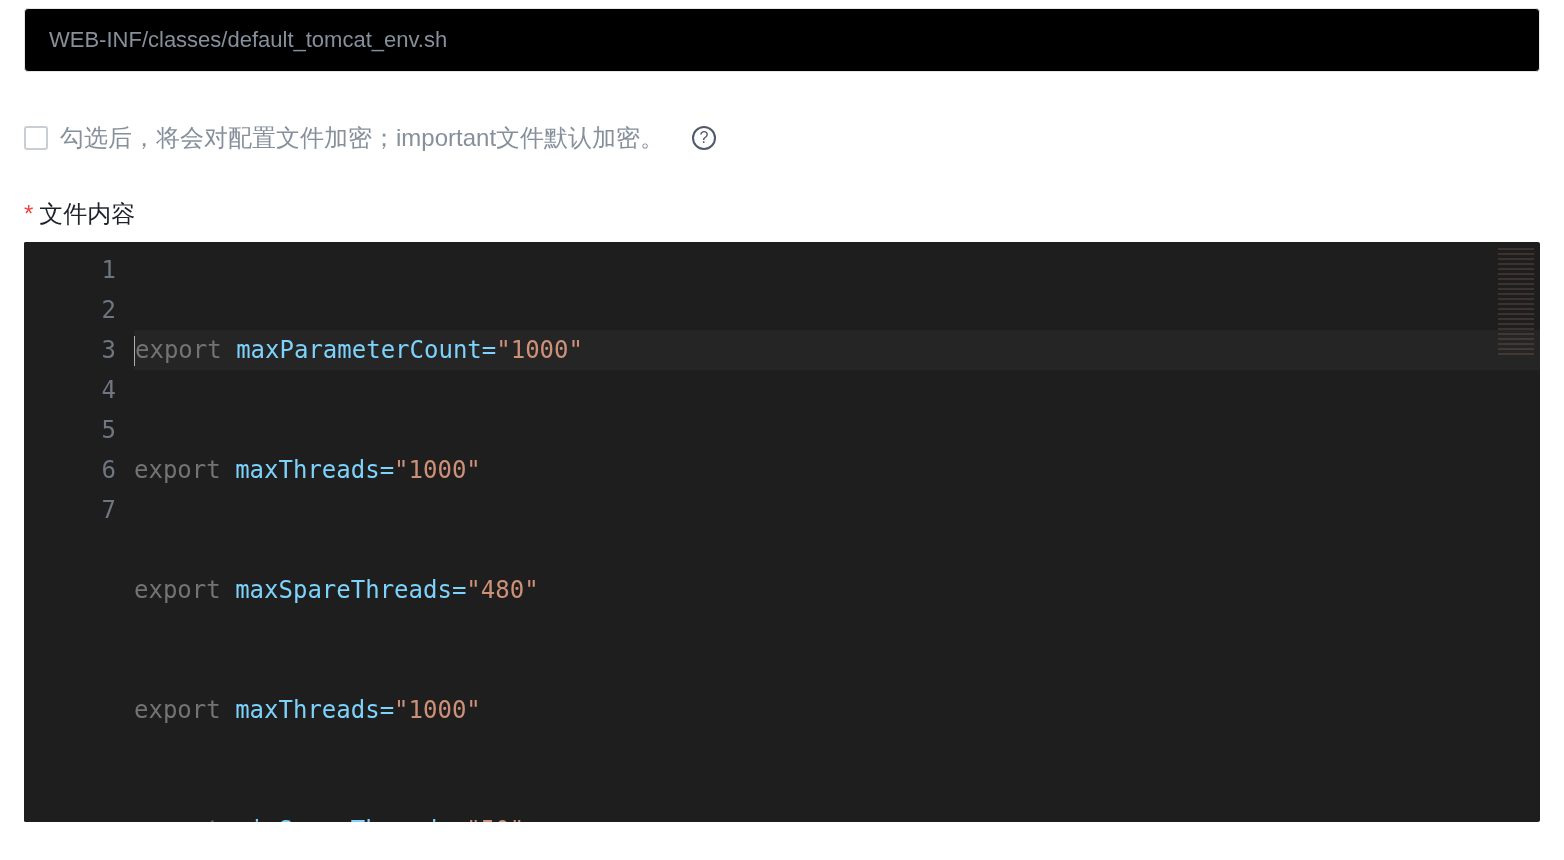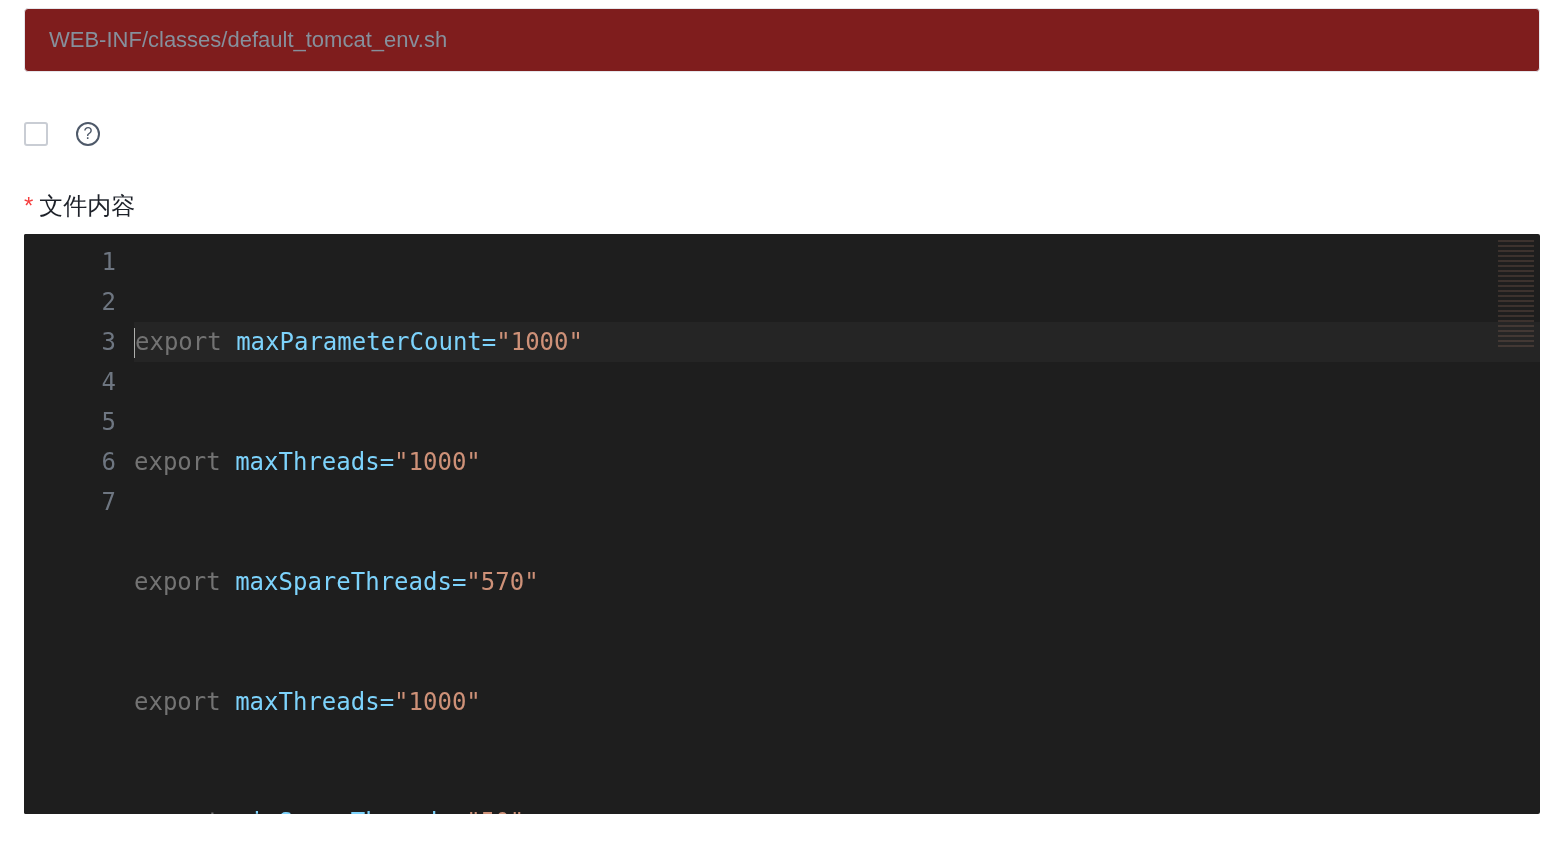--- a/index.html
+++ b/index.html
@@ -8,21 +8,21 @@
     background: #fff;
     width: 1564px;
     height: 860px;
     overflow: hidden;
   }
   .path-input {
     margin: 8px 24px 0 24px;
     padding: 18px 24px;
     border: 1px solid #e5e6eb;
     border-radius: 4px;
-    background: #7f1d1d;
+    background: #000000;
     font-size: 22px;
     color: #86909c;
     width: calc(100% - 48px);
     font-family: inherit;
   }
   .checkbox-row {
     display: flex;
     align-items: center;
     margin: 50px 24px 0 24px;
     gap: 12px;
@@ -121,20 +121,21 @@
 </style>
 </head>
 <body>
 
 
 
 <input class="path-input" value="WEB-INF/classes/default_tomcat_env.sh" style="">
 
 <div class="checkbox-row">
   <div class="checkbox"></div>
+  <span class="checkbox-label">勾选后，将会对配置文件加密；important文件默认加密。</span>
   <span class="help-icon">?</span>
 </div>
 
 <div class="section-label">
   <span class="required">*</span><span>文件内容</span>
 </div>
 
 <div class="editor-container">
   <div class="minimap"></div>
   <div class="editor">
@@ -143,21 +144,21 @@
       <div class="ln">2</div>
       <div class="ln">3</div>
       <div class="ln">4</div>
       <div class="ln">5</div>
       <div class="ln">6</div>
       <div class="ln">7</div>
     </div>
     <div class="code">
       <div class="line cursor-line"><span class="cursor-caret"></span><span class="kw">export</span> <span class="plain">maxParameterCount</span><span class="plain">=</span><span class="str">"<span>1000</span>"</span></div>
       <div class="line"><span class="kw">export</span> <span class="plain">maxThreads</span><span class="plain">=</span><span class="str">"<span>1000</span>"</span></div>
-      <div class="line"><span class="kw">export</span> <span class="plain">maxSpareThreads</span><span class="plain">=</span><span class="str">"<span>570</span>"</span></div>
+      <div class="line"><span class="kw">export</span> <span class="plain">maxSpareThreads</span><span class="plain">=</span><span class="str">"<span>480</span>"</span></div>
       <div class="line"><span class="kw">export</span> <span class="plain">maxThreads</span><span class="plain">=</span><span class="str">"<span>1000</span>"</span></div>
       <div class="line"><span class="kw">export</span> <span class="plain">minSpareThreads</span><span class="plain">=</span><span class="str">"<span>50</span>"</span></div>
       
       
     </div>
   </div>
 </div>
 
 
 

